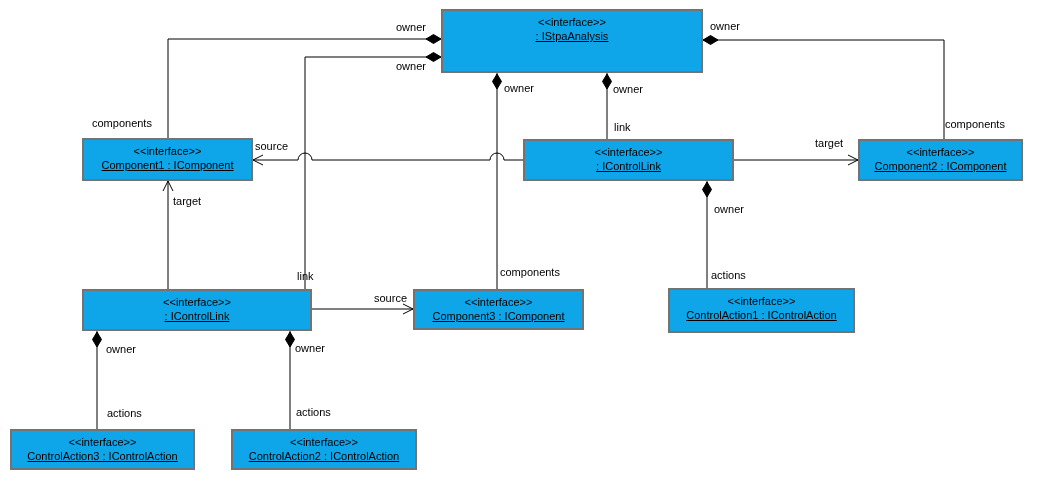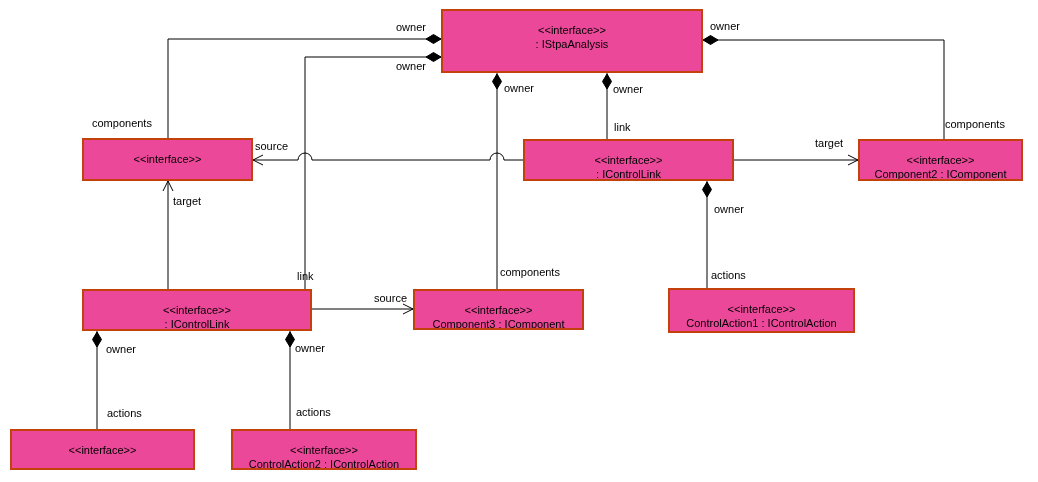--- a/index.html
+++ b/index.html
@@ -2,25 +2,25 @@
 <html><head>
 <meta charset="utf-8">
 <style>
   html,body{margin:0;padding:0;background:#ffffff;}
   .canvas{
     position:relative;width:1038px;height:482px;background:#ffffff;
     font-family:"Liberation Sans",sans-serif;color:#000;overflow:hidden;
   }
   svg.edges{position:absolute;left:0;top:0;width:1038px;height:482px;}
   .node{
-    position:absolute;background:#ec4899;border:2px solid #c2410c;
-    box-sizing:border-box;text-align:center;padding-top:12px;
+    position:absolute;background:#0ea5e9;border:2px solid #737373;
+    box-sizing:border-box;text-align:center;padding-top:4px;
     font-size:11px;line-height:14px;white-space:nowrap;overflow:hidden;
   }
-  .node .oname{}
+  .node .oname{text-decoration:underline;}
   .elabel{
     position:absolute;font-size:11px;line-height:13px;white-space:nowrap;
   }
 </style>
 </head>
 <body>
 
 <div class="canvas">
 
   <svg class="edges" viewBox="0 0 1038 482" fill="none" stroke="#000" stroke-width="1">
@@ -86,20 +86,21 @@
     </g>
   </svg>
 
   <div class="node" style="left:441px;top:9px;width:262px;height:64px;">
     <div class="stereo">&lt;&lt;interface&gt;&gt;</div>
     <div class="oname">: IStpaAnalysis</div>
   </div>
 
   <div class="node" style="left:82px;top:138px;width:171px;height:43px;">
     <div class="stereo">&lt;&lt;interface&gt;&gt;</div>
+    <div class="oname">Component1 : IComponent</div>
   </div>
 
   <div class="node" style="left:523px;top:139px;width:211px;height:42px;">
     <div class="stereo">&lt;&lt;interface&gt;&gt;</div>
     <div class="oname">: IControlLink</div>
   </div>
 
   <div class="node" style="left:858px;top:139px;width:165px;height:42px;">
     <div class="stereo">&lt;&lt;interface&gt;&gt;</div>
     <div class="oname">Component2 : IComponent</div>
@@ -115,20 +116,21 @@
     <div class="oname">Component3 : IComponent</div>
   </div>
 
   <div class="node" style="left:668px;top:288px;width:187px;height:45px;">
     <div class="stereo">&lt;&lt;interface&gt;&gt;</div>
     <div class="oname">ControlAction1 : IControlAction</div>
   </div>
 
   <div class="node" style="left:10px;top:429px;width:185px;height:41px;">
     <div class="stereo">&lt;&lt;interface&gt;&gt;</div>
+    <div class="oname">ControlAction3 : IControlAction</div>
   </div>
 
   <div class="node" style="left:231px;top:429px;width:186px;height:41px;">
     <div class="stereo">&lt;&lt;interface&gt;&gt;</div>
     <div class="oname">ControlAction2 : IControlAction</div>
   </div>
 
   <span class="elabel" style="left:396px;top:21px;">owner</span>
   <span class="elabel" style="left:92px;top:117px;">components</span>
 

